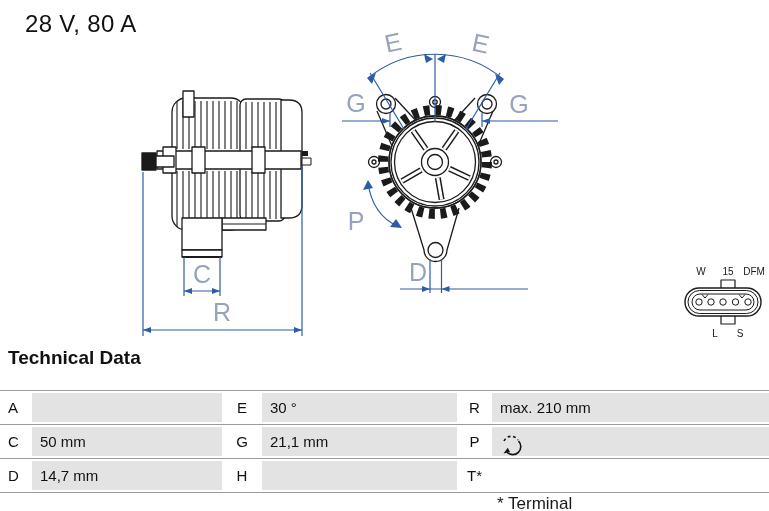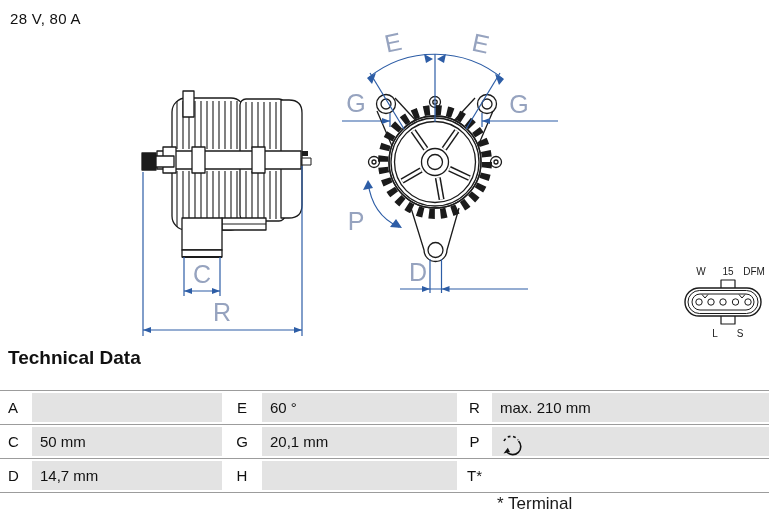--- a/index.html
+++ b/index.html
@@ -1,18 +1,18 @@
 <!DOCTYPE html>
 <html><head>
 <meta charset="utf-8">
 <style>
   html,body{margin:0;padding:0;background:#fff;}
   .screen{position:relative;width:769px;height:511px;background:#fff;overflow:hidden;
           font-family:"Liberation Sans",sans-serif;color:#111;}
-  .rating{position:absolute;left:10px;top:10px;font-size:15px;letter-spacing:.3px;}
+  .rating{position:absolute;left:25px;top:10px;font-size:24px;letter-spacing:.3px;}
   svg.diagram{position:absolute;left:0;top:0;}
   .title{position:absolute;left:8px;top:347px;font-size:19px;font-weight:bold;}
   .tdata{position:absolute;left:0;top:388px;width:769px;}
   .tline{height:1px;background:#9c9c9c;margin:2px 0;}
   .trow{display:grid;grid-template-columns:32px 190px 40px 195px 35px 277px;height:29px;margin:2px 0;}
   .lc,.vc{font-size:15px;line-height:29px;white-space:nowrap;overflow:hidden;}
   .lc{background:#fff;}
   .lc.g1{padding-left:8px;}
   .lc.gc{text-align:center;}
   .vc{background:#e3e3e3;padding-left:8px;}
@@ -184,31 +184,31 @@
 
   <div class="title">Technical Data</div>
 
   <div class="tdata">
     <div class="tline"></div>
 
     <div class="trow">
       <div class="lc g1">A</div>
       <div class="vc"></div>
       <div class="lc gc">E</div>
-      <div class="vc">60 °</div>
+      <div class="vc">30 °</div>
       <div class="lc gc">R</div>
       <div class="vc">max. 210 mm</div>
     </div>
     <div class="tline"></div>
 
     <div class="trow">
       <div class="lc g1">C</div>
       <div class="vc">50 mm</div>
       <div class="lc gc">G</div>
-      <div class="vc">20,1 mm</div>
+      <div class="vc">21,1 mm</div>
       <div class="lc gc">P</div>
       <div class="vc">
         <svg class="picon" width="22" height="22" viewBox="0 0 22 22" fill="none" stroke="#111" stroke-width="1.6">
           <path d="M4,7 A8,8 0 0 1 18,6" stroke-dasharray="2.8 2.6"></path>
           <path d="M18.5,7 A8,8 0 0 1 7,18.2"></path>
           <polygon points="3.5,19.5 10,18 7.8,13.8" fill="#111" stroke="none"></polygon>
         </svg>
       </div>
     </div>
     <div class="tline"></div>

